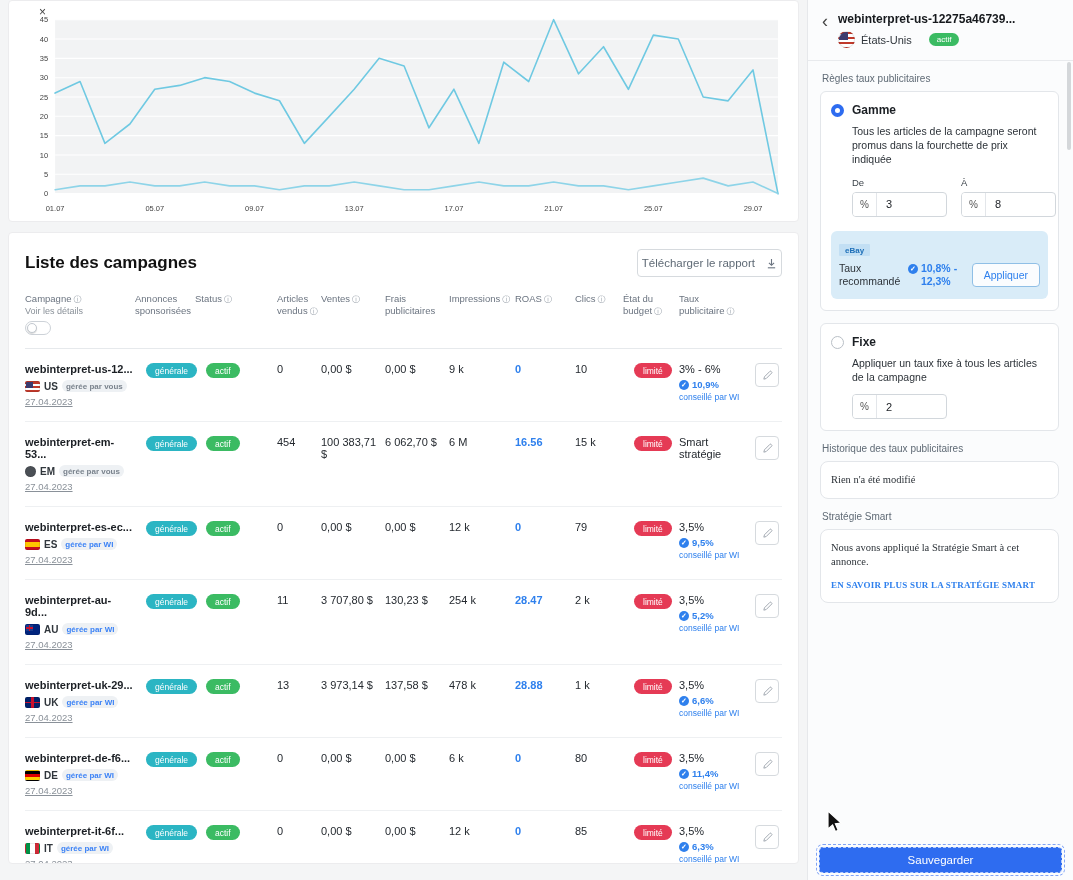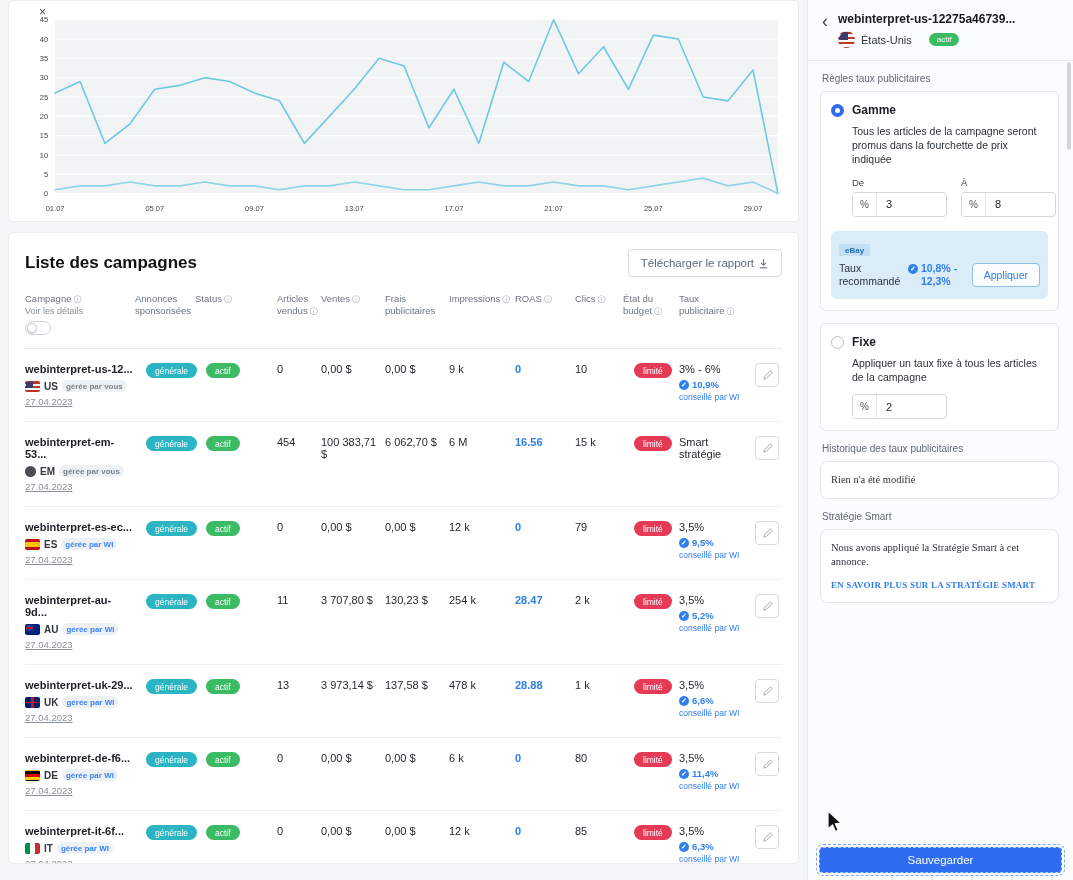--- a/index.html
+++ b/index.html
@@ -13,21 +13,21 @@
   
   .main { width:807px; height:880px; padding:0 8px 8px 8px; overflow:hidden; position:relative; }
   .card { background:#fff; border:1px solid #ececee; border-radius:4px; }
   .chart-card { padding:6px 6px 2px 6px; margin-bottom:10px; position:relative; }
   .chart-close { position:absolute; top:2px; left:28px; border:none; background:none; color:#444; font-size:12px; cursor:pointer; padding:2px; z-index:2; }
   .chart-card svg { display:block; width:100%; height:212px; }
 
   .list-card { padding:16px 16px 0 16px; height:632px; overflow:hidden; }
   .list-head { display:flex; justify-content:space-between; align-items:center; margin-bottom:16px; }
   .list-title { font-size:17px; font-weight:bold; margin:0; color:#111; }
-  .dl-btn { display:inline-flex; align-items:center; gap:4px; background:#fff; border:1px solid #d6dade; border-radius:4px; padding:7px 12px; color:#5f6a75; font-size:11.5px; cursor:pointer; }
+  .dl-btn { display:inline-flex; align-items:center; gap:11px; background:#fff; border:1px solid #d6dade; border-radius:4px; padding:7px 4px; color:#5f6a75; font-size:11.5px; cursor:pointer; }
 
   .tgrid { display:grid; grid-template-columns:108px 58px 80px 42px 62px 62px 64px 58px 46px 54px 74px 28px; column-gap:2px; }
   .thead { border-bottom:1px solid #e6e9ec; padding-bottom:10px; }
   .th { font-size:9.5px; color:#6b7480; line-height:1.25; }
   .info { color:#9aa2ab; font-size:8px; margin-left:2px; }
   .th-sub { display:block; font-size:9px; color:#8a9199; margin-top:1px; }
   .toggle { display:inline-block; width:26px; height:14px; border-radius:8px; background:#fff; border:1px solid #cdd2d8; margin-top:4px; position:relative; cursor:pointer; }
   .toggle .knob { position:absolute; left:1px; top:1px; width:10px; height:10px; border-radius:50%; background:#fff; border:1px solid #c2c8cf; box-shadow:0 1px 1px rgba(0,0,0,.15); }
 
   .trow { padding:12px 0 14px 0; border-bottom:1px solid #eef0f2; align-items:start; }

